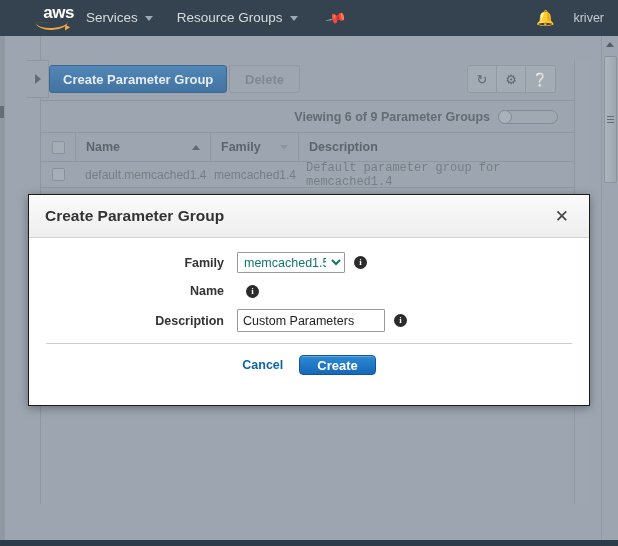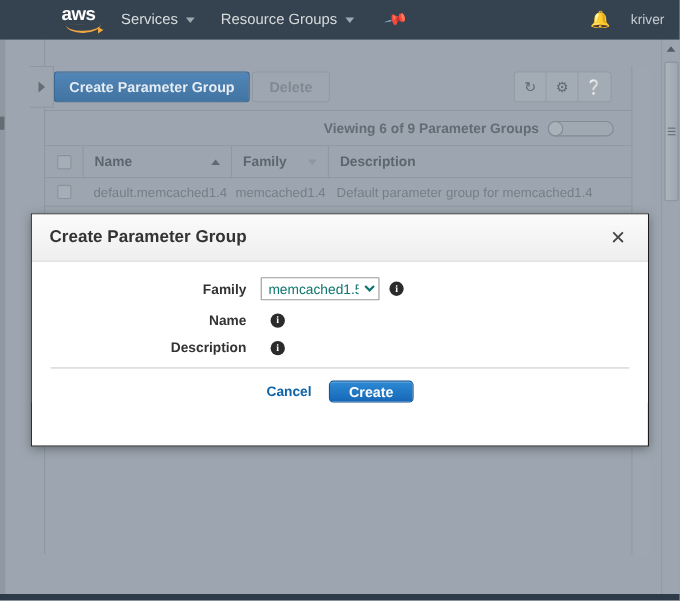--- a/index.html
+++ b/index.html
@@ -23,26 +23,26 @@
   .topnav {
     position: absolute;
     left: 0; top: 0;
     width: 618px; height: 36px;
     background: #2d3b49;
     display: flex;
     align-items: center;
     z-index: 30;
   }
   .nav-logo {
-    margin-left: 56px;
+    margin-left: 32px;
     width: 42px; height: 26px;
     position: relative;
     display: flex;
     align-items: flex-start;
-    justify-content: flex-start;
+    justify-content: flex-end;
   }
   .nav-logo .awstext {
     color: #ffffff;
     font-size: 17px;
     font-weight: bold;
     letter-spacing: -0.5px;
     line-height: 15px;
     font-family: "Liberation Sans", sans-serif;
   }
   .nav-logo .swoosh {
@@ -314,21 +314,21 @@
     width: 533px; height: 26px;
     display: flex;
     align-items: center;
     color: #707980;
     font-size: 12px;
     border-bottom: 1px solid #8b949e;
   }
   .td-check { width: 34px; display: flex; justify-content: center; }
   .td-name { width: 135px; padding-left: 10px; }
   .td-family { width: 88px; padding-left: 4px; }
-  .td-desc { flex: 1; padding-left: 8px; }
+  .td-desc { flex: 1; padding-left: 8px; font-family: Liberation Mono, monospace; }
 
   
   .browser-scroll {
     position: absolute;
     right: 0; top: 0;
     width: 17px; height: 510px;
     background: #9aa3ad;
     border-left: 1px solid #8d96a0;
   }
   .bs-up {
@@ -624,20 +624,21 @@
         <span class="info-icon">i</span>
       </div>
 
       <div class="form-row">
         <span class="form-label">Name</span>
         <span class="info-icon">i</span>
       </div>
 
       <div class="form-row">
         <span class="form-label">Description</span>
+        <input class="text-ctl" type="text" value="Custom Parameters" style="">
         <span class="info-icon">i</span>
       </div>
 
       <div class="modal-sep"></div>
 
       <div class="modal-footer">
         <span class="btn-link">Cancel</span>
         <span class="btn-create">Create</span>
       </div>
 

